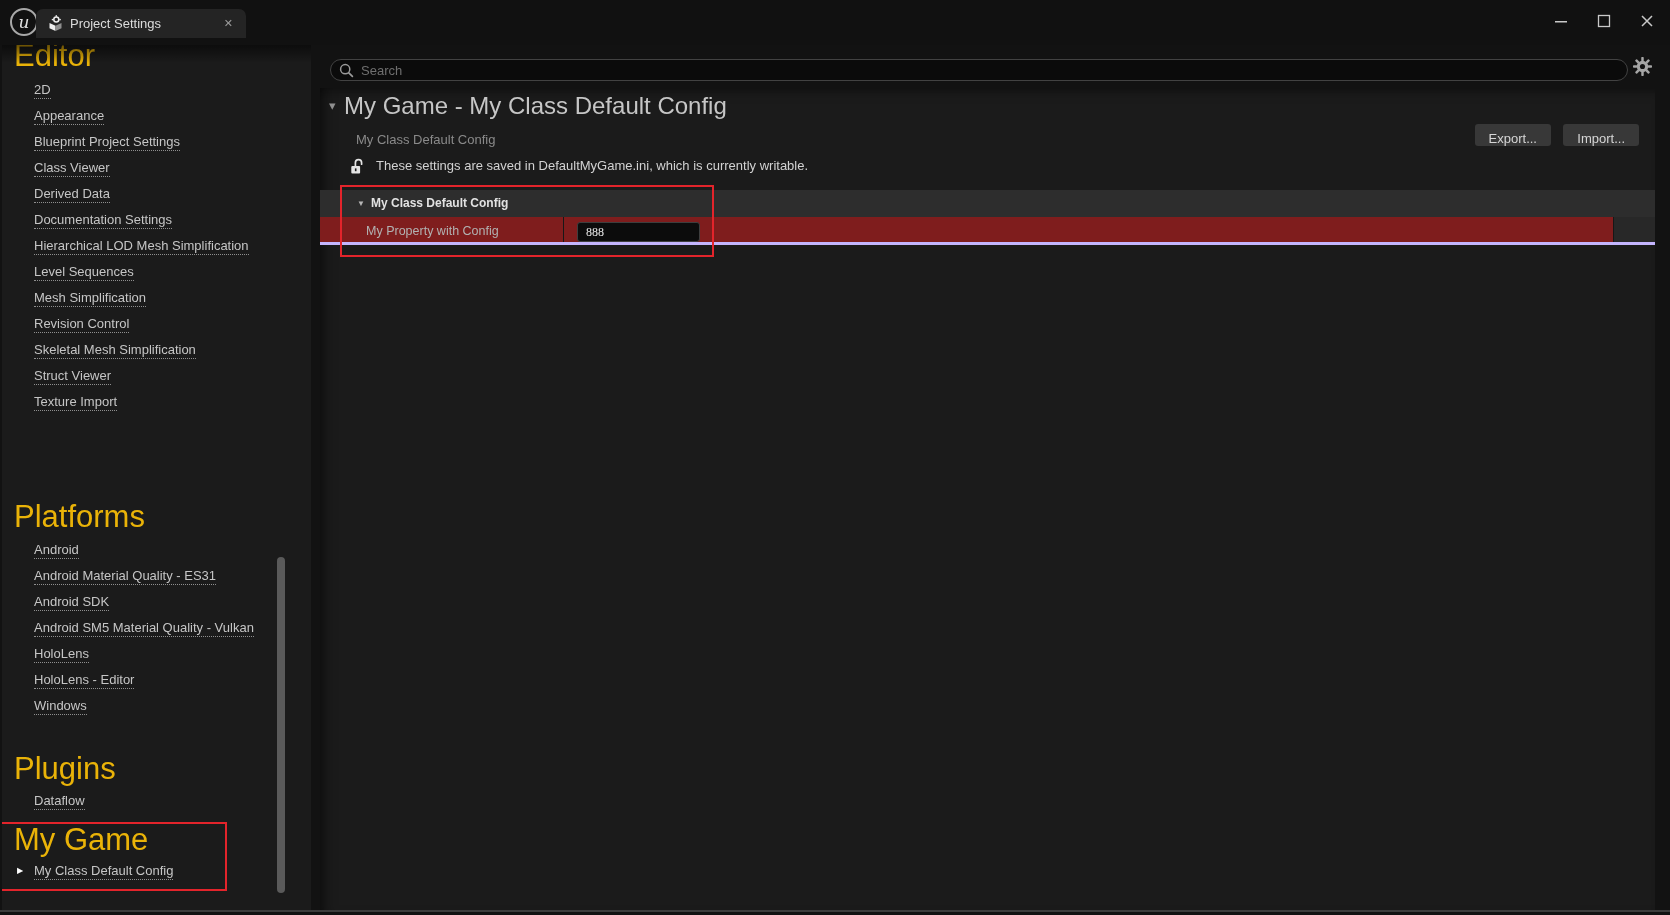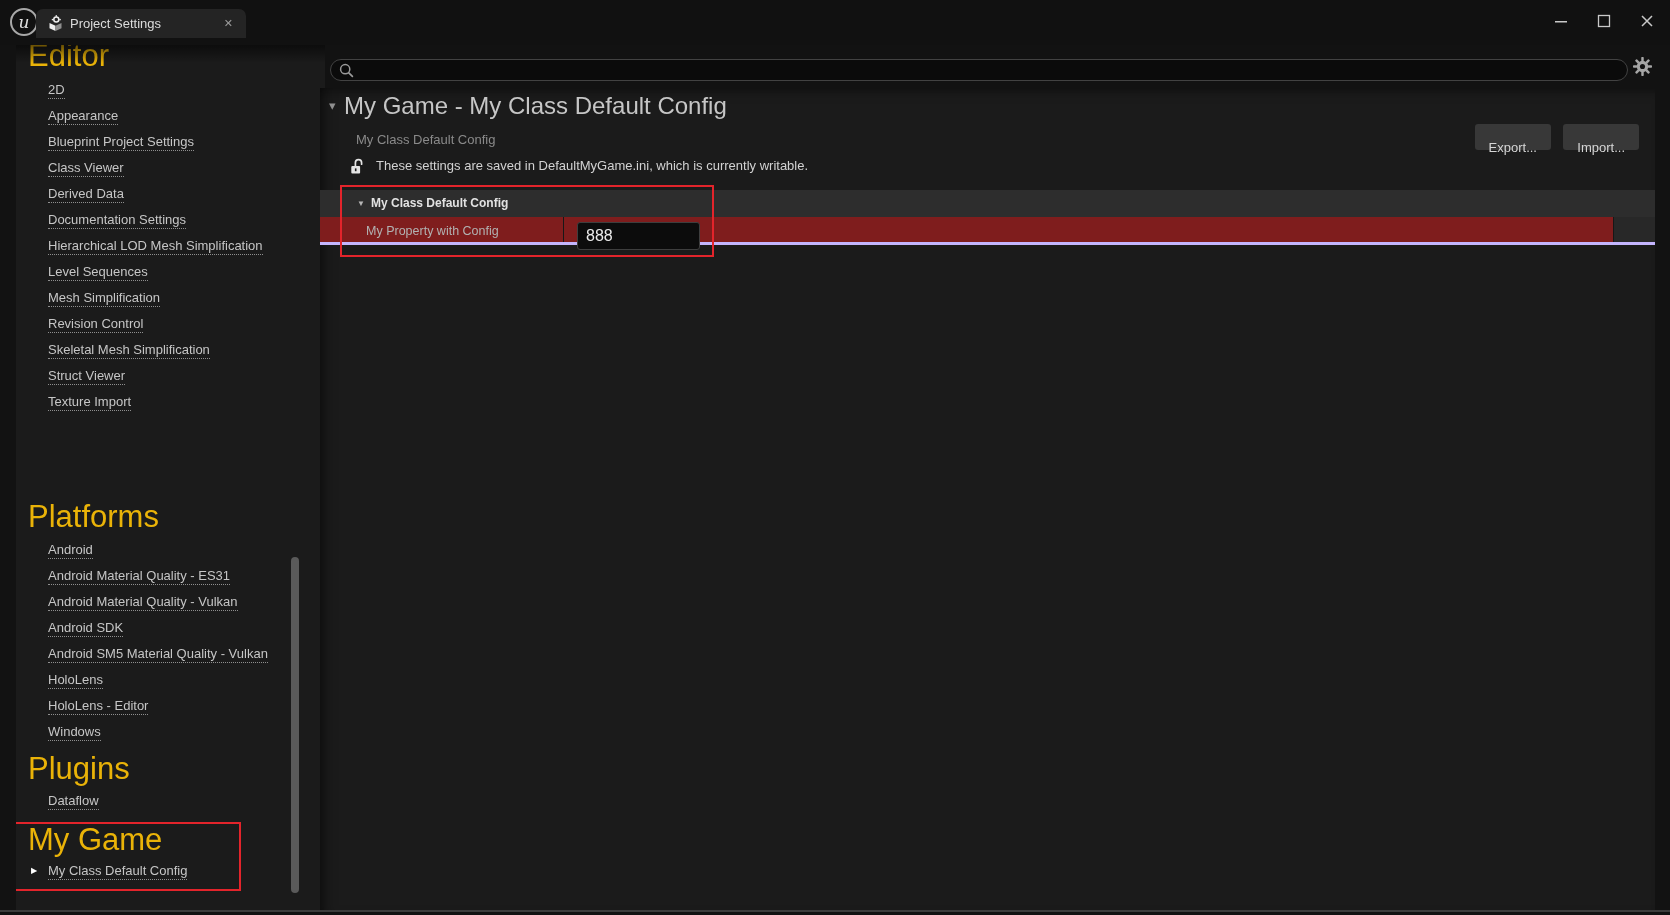--- a/index.html
+++ b/index.html
@@ -22,21 +22,21 @@
     background:#242424; border-radius:7px 7px 0 0;padding-left:26px;
   }
   .tab-icon { position:absolute; left:11px; top:6px; }
   .tab-label { position:absolute; left:34px; top:0; line-height:29px; font-size:13px; color:#dcdcdc; }
   .tab-close { position:absolute; right:13px; top:0; line-height:29px; font-size:11px; color:#9c9c9c; cursor:pointer; }
   .win-btn { position:absolute; top:10px; width:22px; height:22px; display:flex; align-items:center; justify-content:center; }
   .win-min { right:98px; } .win-max { right:55px; } .win-close { right:12px; }
 
   
   .sidebar {
-    position:absolute; left:16px; top:45px; width:309px; height:865px;
+    position:absolute; left:2px; top:45px; width:309px; height:865px;
     background:#1b1b1b; overflow:hidden;
   }
   .top-shade { position:absolute; left:0; top:0; right:0; height:18px;
     background:linear-gradient(to bottom, rgba(0,0,0,0.55), rgba(0,0,0,0)); z-index:5; pointer-events:none; }
   .sheading { position:absolute; left:12px; font-size:31px; font-weight:400; color:#eab308; line-height:34px; }
   .sheading-editor { top:-6px; }
   .sheading-platforms { top:455px; }
   .sheading-plugins { top:707px; }
   .sheading-mygame { top:778px; }
   .sgroup { position:absolute; left:0; width:100%; }
@@ -63,40 +63,40 @@
   .gear-btn { position:absolute; left:1313px; top:12px; cursor:pointer; }
 
   .content {
     position:absolute; left:0; top:43px; width:1335px; height:822px; background:#1b1b1b;
     box-shadow: inset 14px 0 16px -14px rgba(0,0,0,0.8), inset 0 12px 14px -12px rgba(0,0,0,0.6);
   }
   .page-collapse { position:absolute; left:9px; top:10px; font-size:13px; color:#8f8f8f; cursor:pointer; }
   .page-title { position:absolute; left:24px; top:4px; font-size:24px; font-weight:400; color:#c6c6c6; }
   .page-subtitle { position:absolute; left:36px; top:44px; font-size:13px; color:#8a8a8a; }
   .btn {
-    position:absolute; top:36px; height:22px; padding:13px 14px; background:#383838; border:none; border-radius:3px;
+    position:absolute; top:36px; height:22px; padding:4px 14px; background:#383838; border:none; border-radius:3px;
     color:#d6d6d6; font-size:13px; line-height:22px; font-family:"Liberation Sans", sans-serif; cursor:pointer;
   }
   .btn-export { right:104px; } .btn-import { right:16px; }
   .notice { position:absolute; left:30px; top:70px; height:20px; display:flex; }
   .lock-icon { margin-right:11px; }
   .notice-text { font-size:13px; color:#d2d2d2; }
 
   .section-header {
     position:absolute; left:0; top:102px; width:1335px; height:27px; background:#2d2d2d; cursor:pointer;
   }
   .section-collapse { position:absolute; left:37px; top:0; font-size:8px; color:#b6b6b6; line-height:27px; }
   .section-title { position:absolute; left:51px; top:0; line-height:27px; font-size:12px; font-weight:bold; color:#e2e2e2; }
   .prop-row { position:absolute; left:0; top:129px; width:1335px; height:28px; background:#7f1d1d; border-bottom:3px solid #c4b5fd; }
   .prop-label { position:absolute; left:46px; top:0; line-height:28px; font-size:12.5px; color:#b2b2b2; }
   .col-divider { position:absolute; left:243px; top:0; bottom:0; width:1px; background:#171717; }
   .prop-input {
-    position:absolute; left:257px; top:5px; width:123px; height:28px; background:#0c0c0c;
-    border:1px solid #3e3e3e; border-radius:3px; color:#ececec; font-size:16px; padding:0 8px;
-    font-family:Liberation Sans, sans-serif; outline:none;
+    position:absolute; left:257px; top:5px; width:123px; height:20px; background:#0c0c0c;
+    border:1px solid #3e3e3e; border-radius:3px; color:#ececec; font-size:12px; padding:0 8px;
+    font-family:Liberation Serif, serif; outline:none;
   }
   .row-right-gutter { position:absolute; left:1293px; top:0; bottom:0; width:42px; background:#282828; border-left:1px solid #171717; }
   .hl-section { left:20px; top:97px; width:374px; height:72px; }
 
   .bottom-edge { position:absolute; left:0; top:910px; width:100%; height:2px; background:#3d3d3d; }
 </style>
 </head>
 <body>
 
 <div class="window">
@@ -151,21 +151,20 @@
       <div class="sitem"><span class="u">Revision Control</span></div>
       <div class="sitem"><span class="u">Skeletal Mesh Simplification</span></div>
       <div class="sitem"><span class="u">Struct Viewer</span></div>
       <div class="sitem"><span class="u">Texture Import</span></div>
     </div>
 
     <div class="sheading sheading-platforms">Platforms</div>
     <div class="sgroup g-platforms">
       <div class="sitem"><span class="u">Android</span></div>
       <div class="sitem"><span class="u">Android Material Quality - ES31</span></div>
-      <div class="sitem"><span class="u">Android Material Quality - Vulkan</span></div>
       <div class="sitem"><span class="u">Android SDK</span></div>
       <div class="sitem"><span class="u">Android SM5 Material Quality - Vulkan</span></div>
       <div class="sitem"><span class="u">HoloLens</span></div>
       <div class="sitem"><span class="u">HoloLens - Editor</span></div>
       <div class="sitem"><span class="u">Windows</span></div>
     </div>
 
     <div class="sheading sheading-plugins">Plugins</div>
     <div class="sgroup g-plugins">
       <div class="sitem"><span class="u">Dataflow</span></div>
@@ -184,20 +183,21 @@
   </div>
 
   <div class="main">
     <div class="searchbar">
       <span class="search-icon">
         <svg width="15" height="15" viewBox="0 0 15 15">
           <circle cx="6.2" cy="6.2" r="4.6" fill="none" stroke="#9b9b9b" stroke-width="1.5"></circle>
           <line x1="9.8" y1="9.8" x2="13.4" y2="13.4" stroke="#9b9b9b" stroke-width="1.7" stroke-linecap="round"></line>
         </svg>
       </span>
+      <input class="search-input" type="text" placeholder="Search" style="">
     </div>
     <span class="gear-btn">
       <svg width="19" height="19" viewBox="0 0 20 20">
         <g fill="#a6a6a6">
           <rect x="8.7" y="0" width="2.6" height="4.5" rx="0.8"></rect>
           <rect x="8.7" y="0" width="2.6" height="4.5" rx="0.8" transform="rotate(45 10 10)"></rect>
           <rect x="8.7" y="0" width="2.6" height="4.5" rx="0.8" transform="rotate(90 10 10)"></rect>
           <rect x="8.7" y="0" width="2.6" height="4.5" rx="0.8" transform="rotate(135 10 10)"></rect>
           <rect x="8.7" y="0" width="2.6" height="4.5" rx="0.8" transform="rotate(180 10 10)"></rect>
           <rect x="8.7" y="0" width="2.6" height="4.5" rx="0.8" transform="rotate(225 10 10)"></rect>

